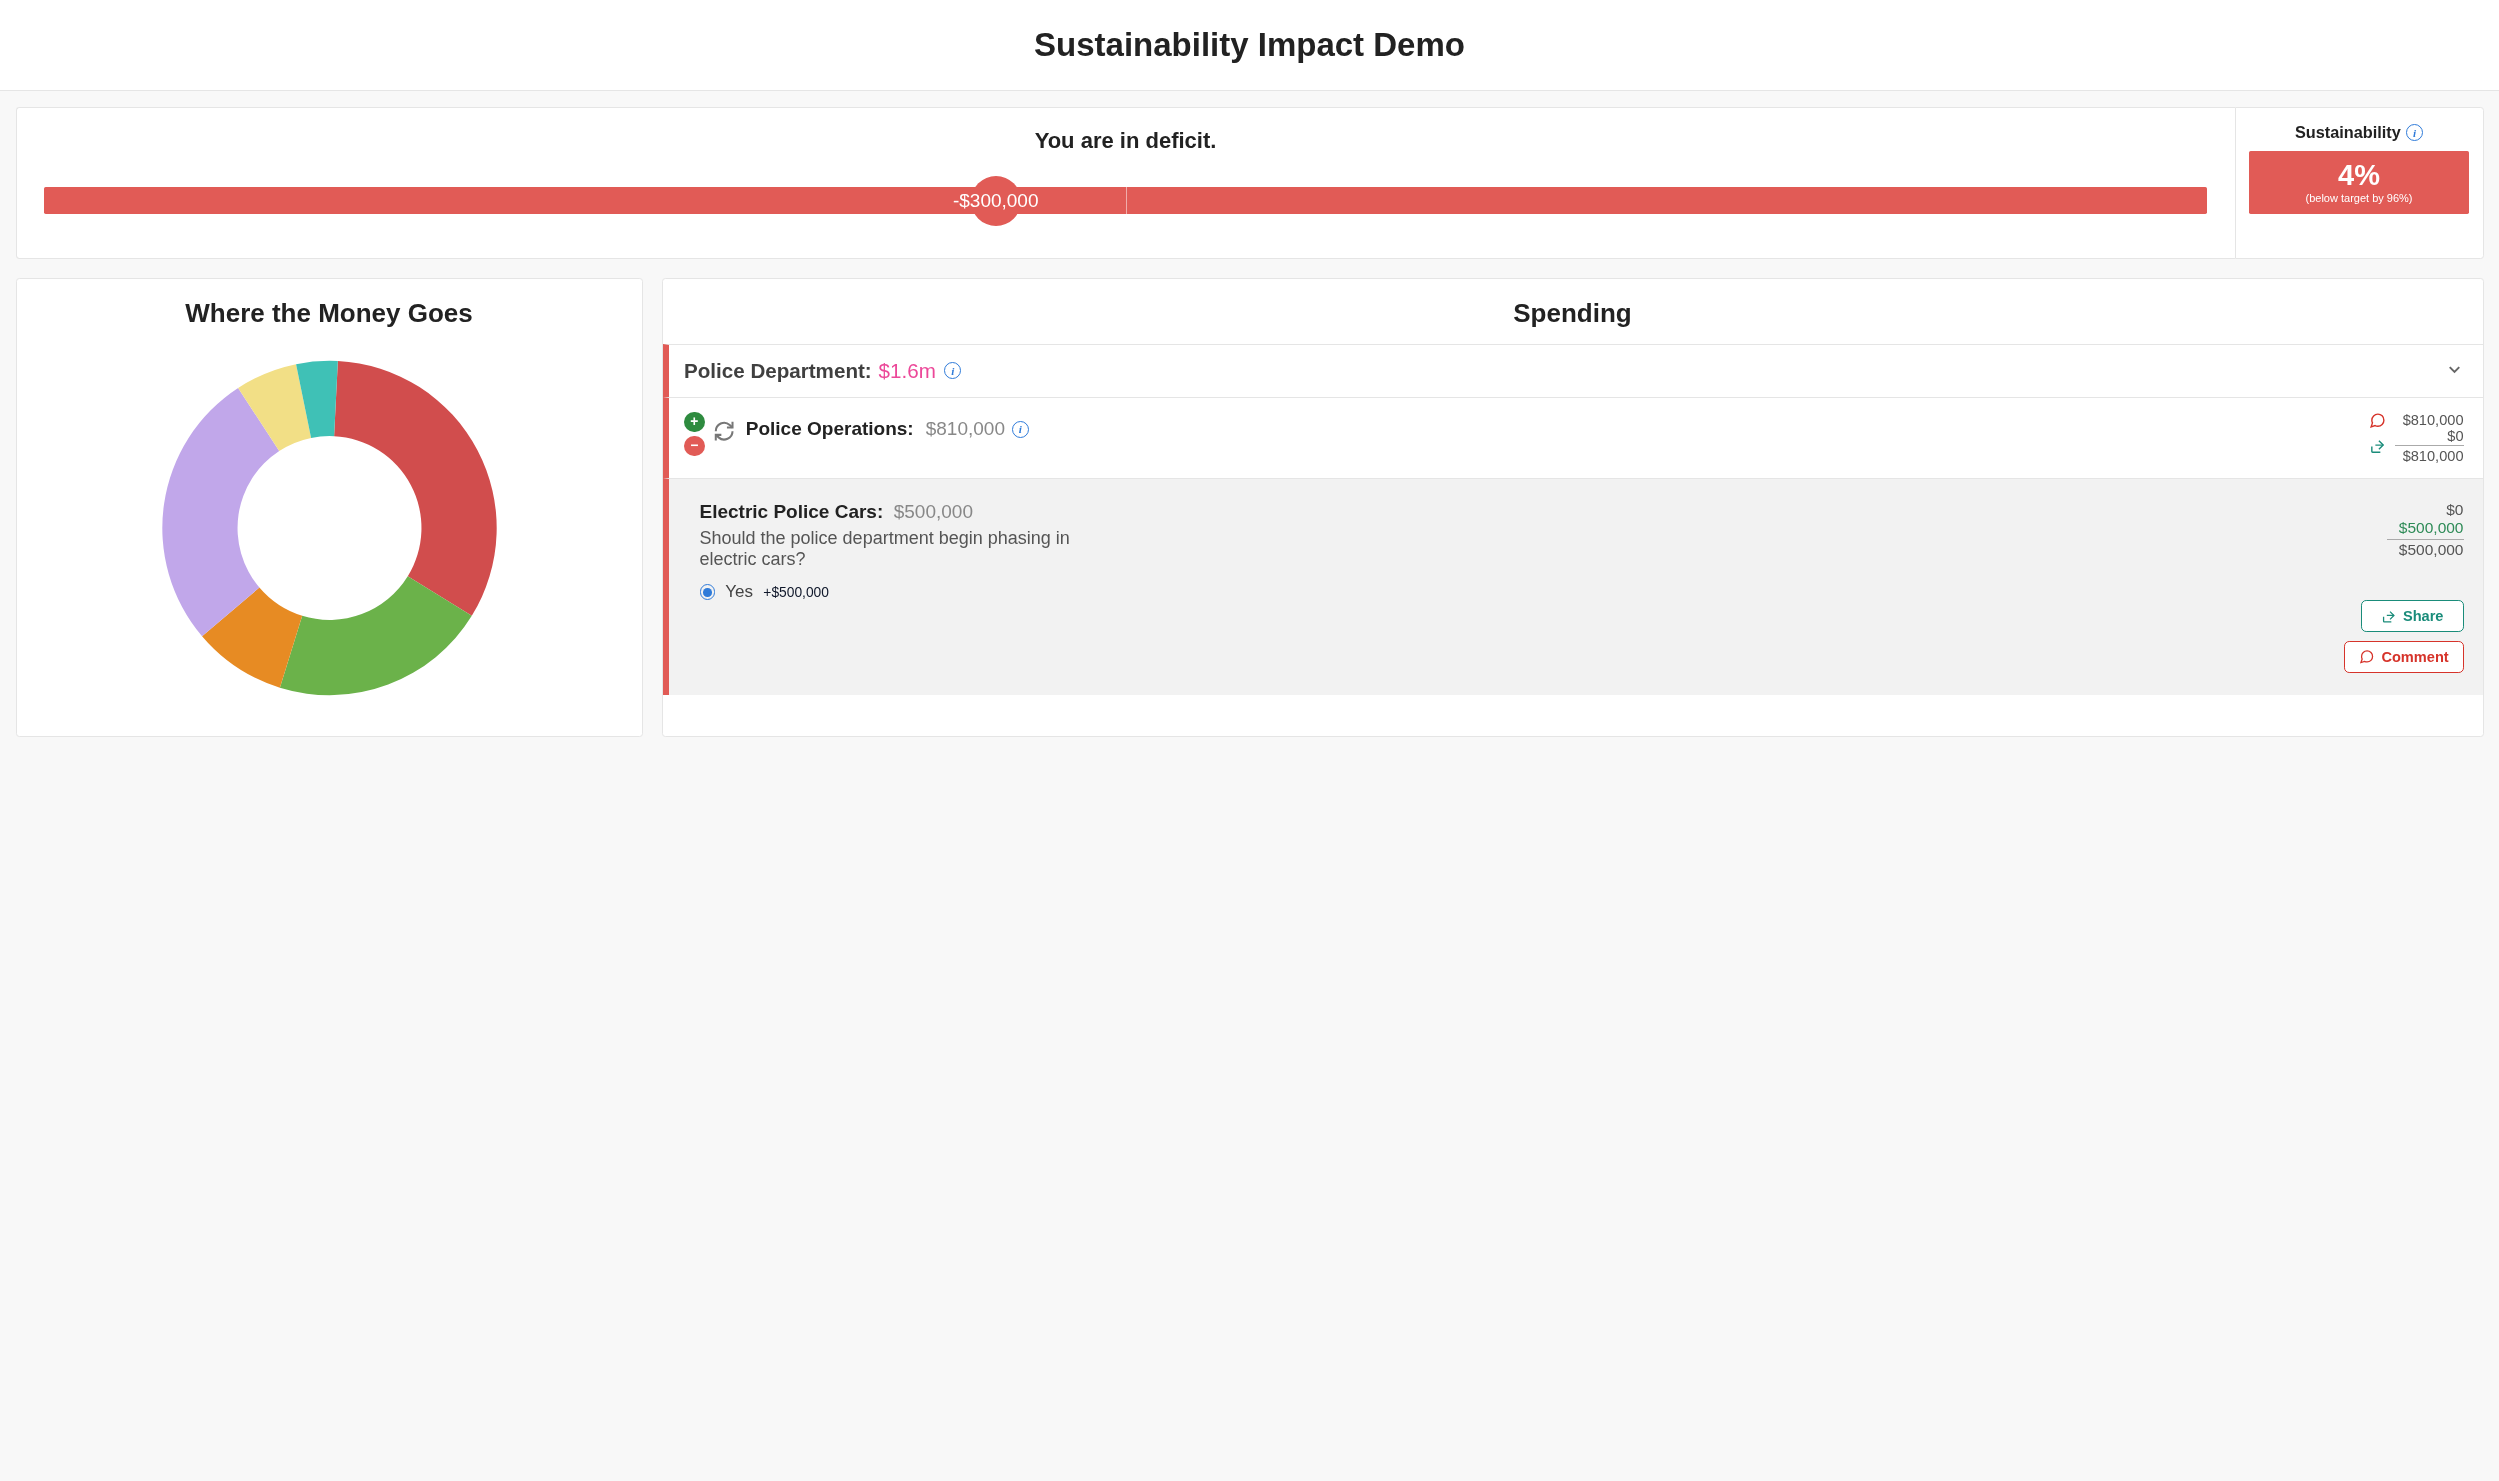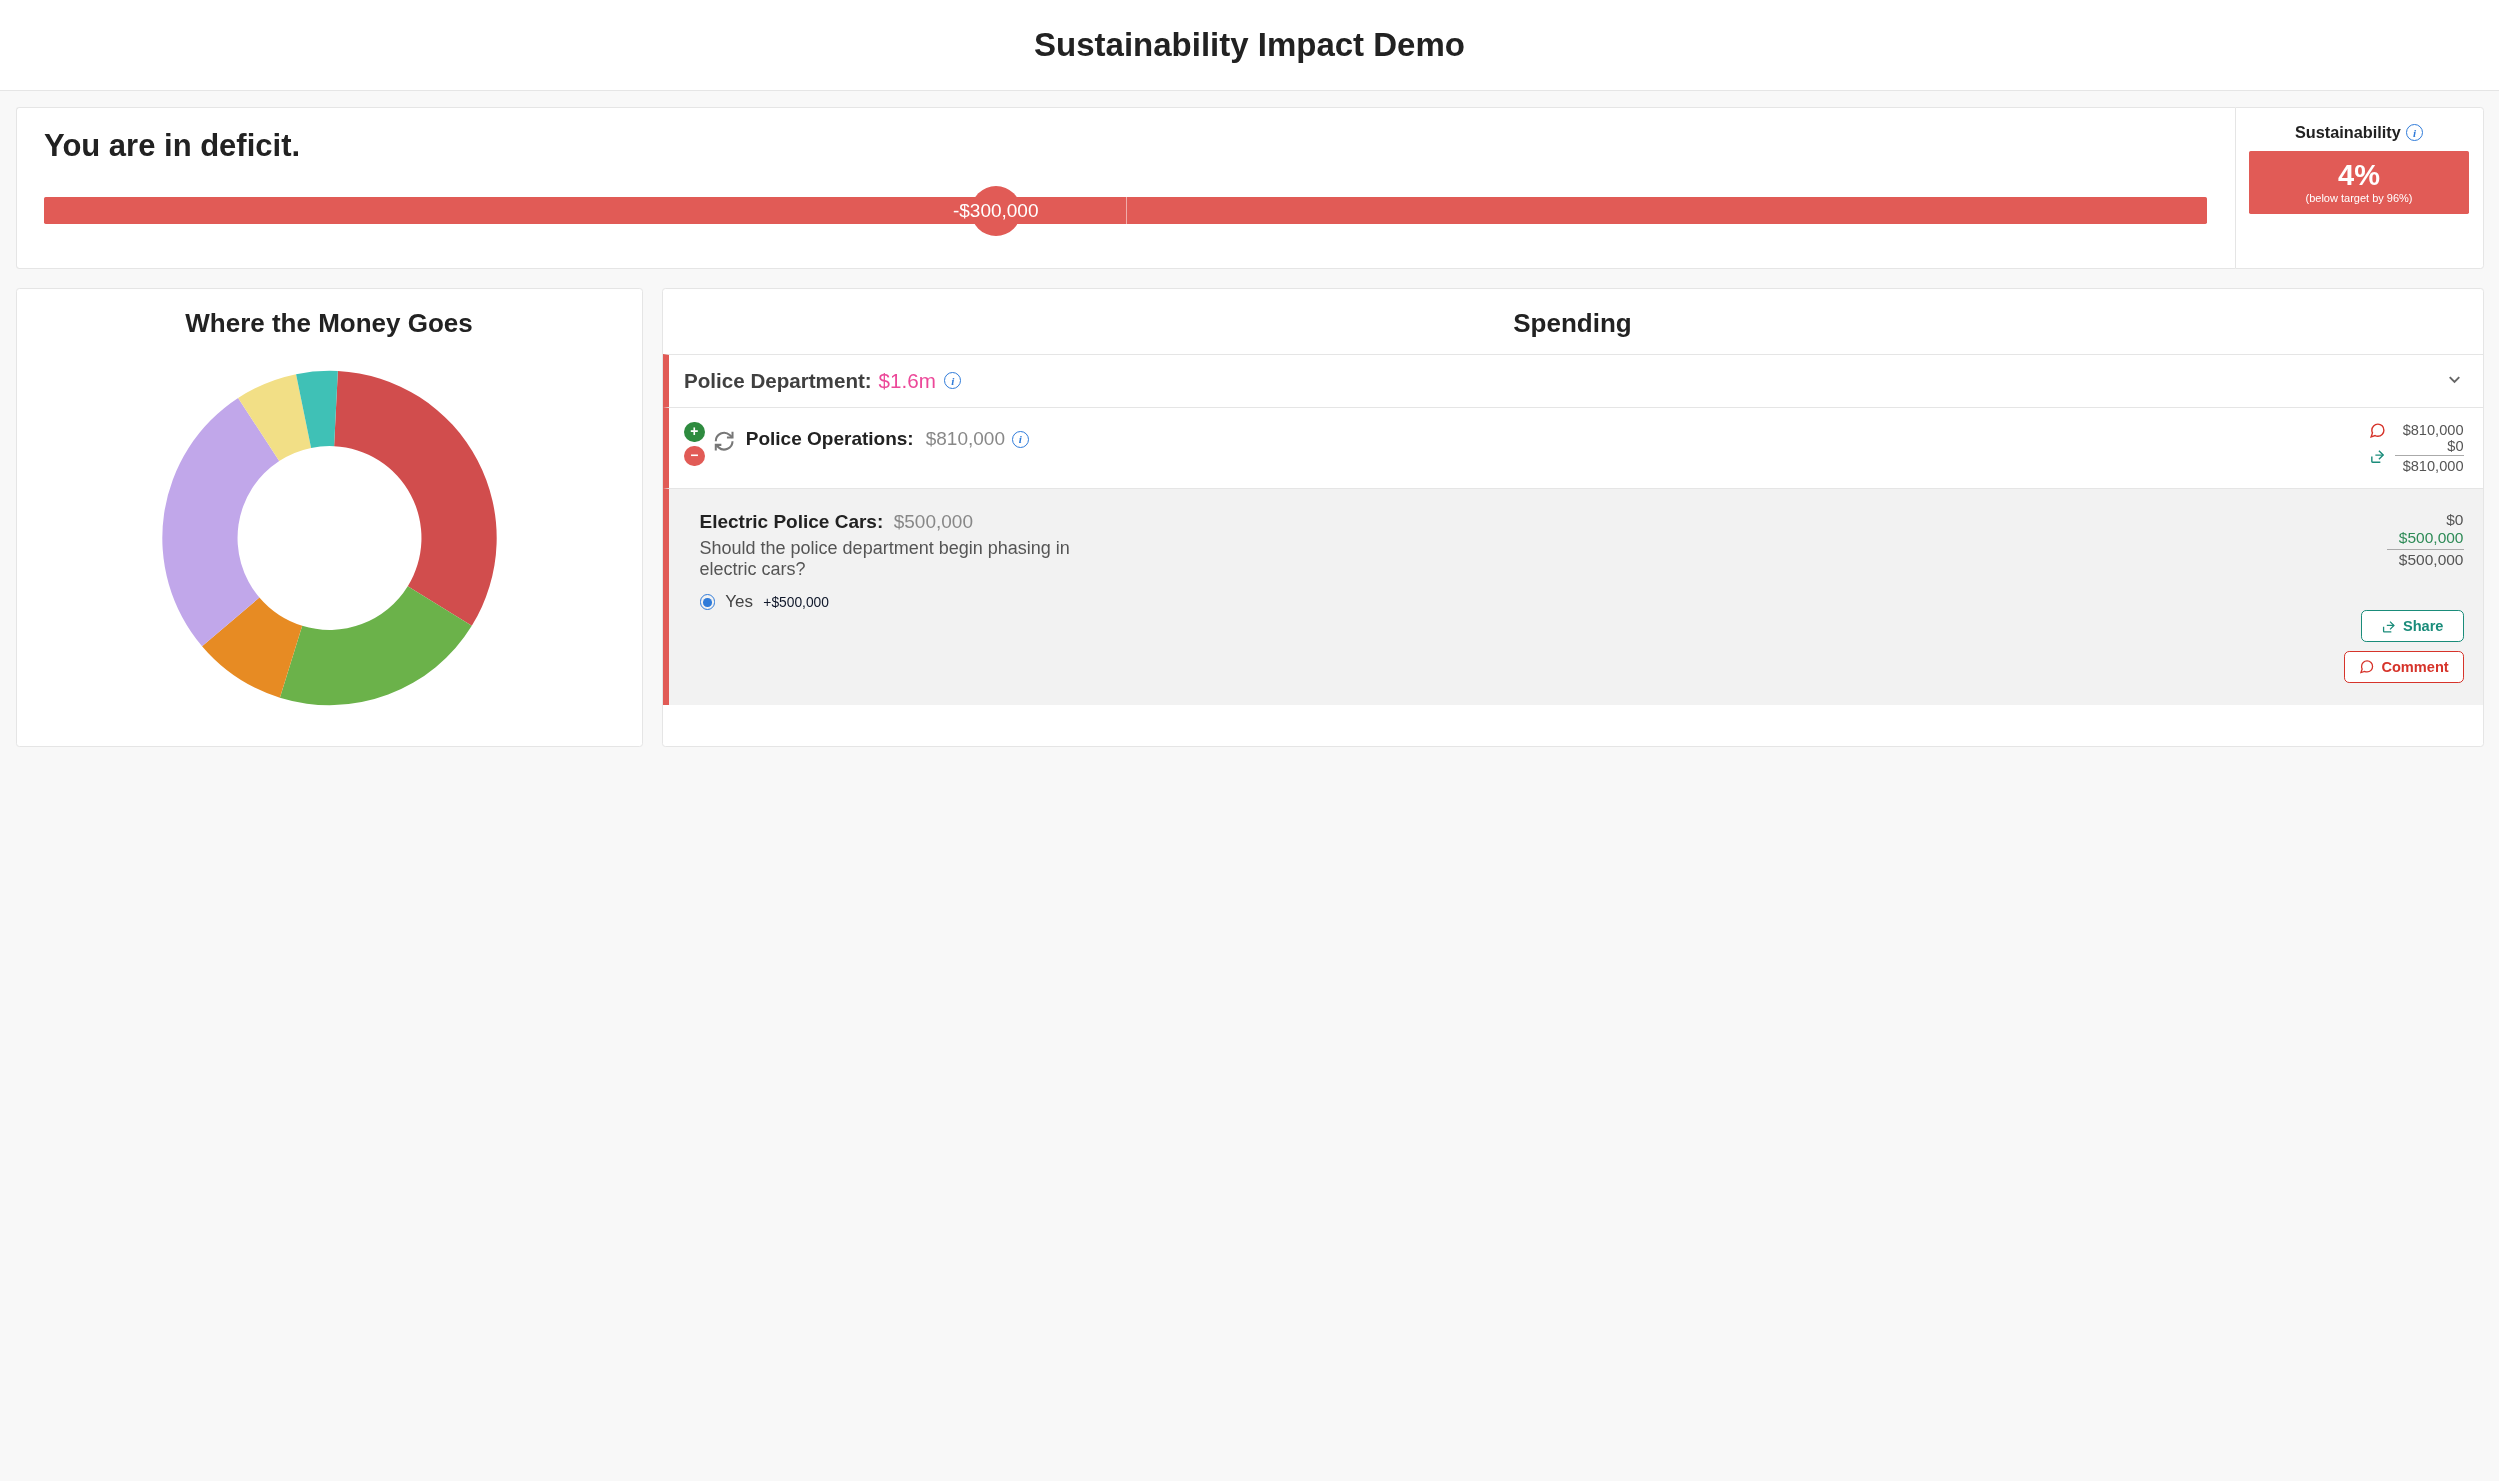--- a/index.html
+++ b/index.html
@@ -32,22 +32,22 @@
   border-radius: 3.4px;
 }
 .deficit-card {
   flex: 1;
   padding: 20.6px 27.5px 31px;
   border-right: none;
   border-top-right-radius: 0;
   border-bottom-right-radius: 0;
 }
 .deficit-title {
-  text-align: left;
-  font-size: 31px;
+  text-align: center;
+  font-size: 22px;
   font-weight: 700;
   margin-bottom: 20.6px;
 }
 .bar-row {
   position: relative;
   display: flex;
   align-items: center;
   height: 52px;
 }
 .bar {

